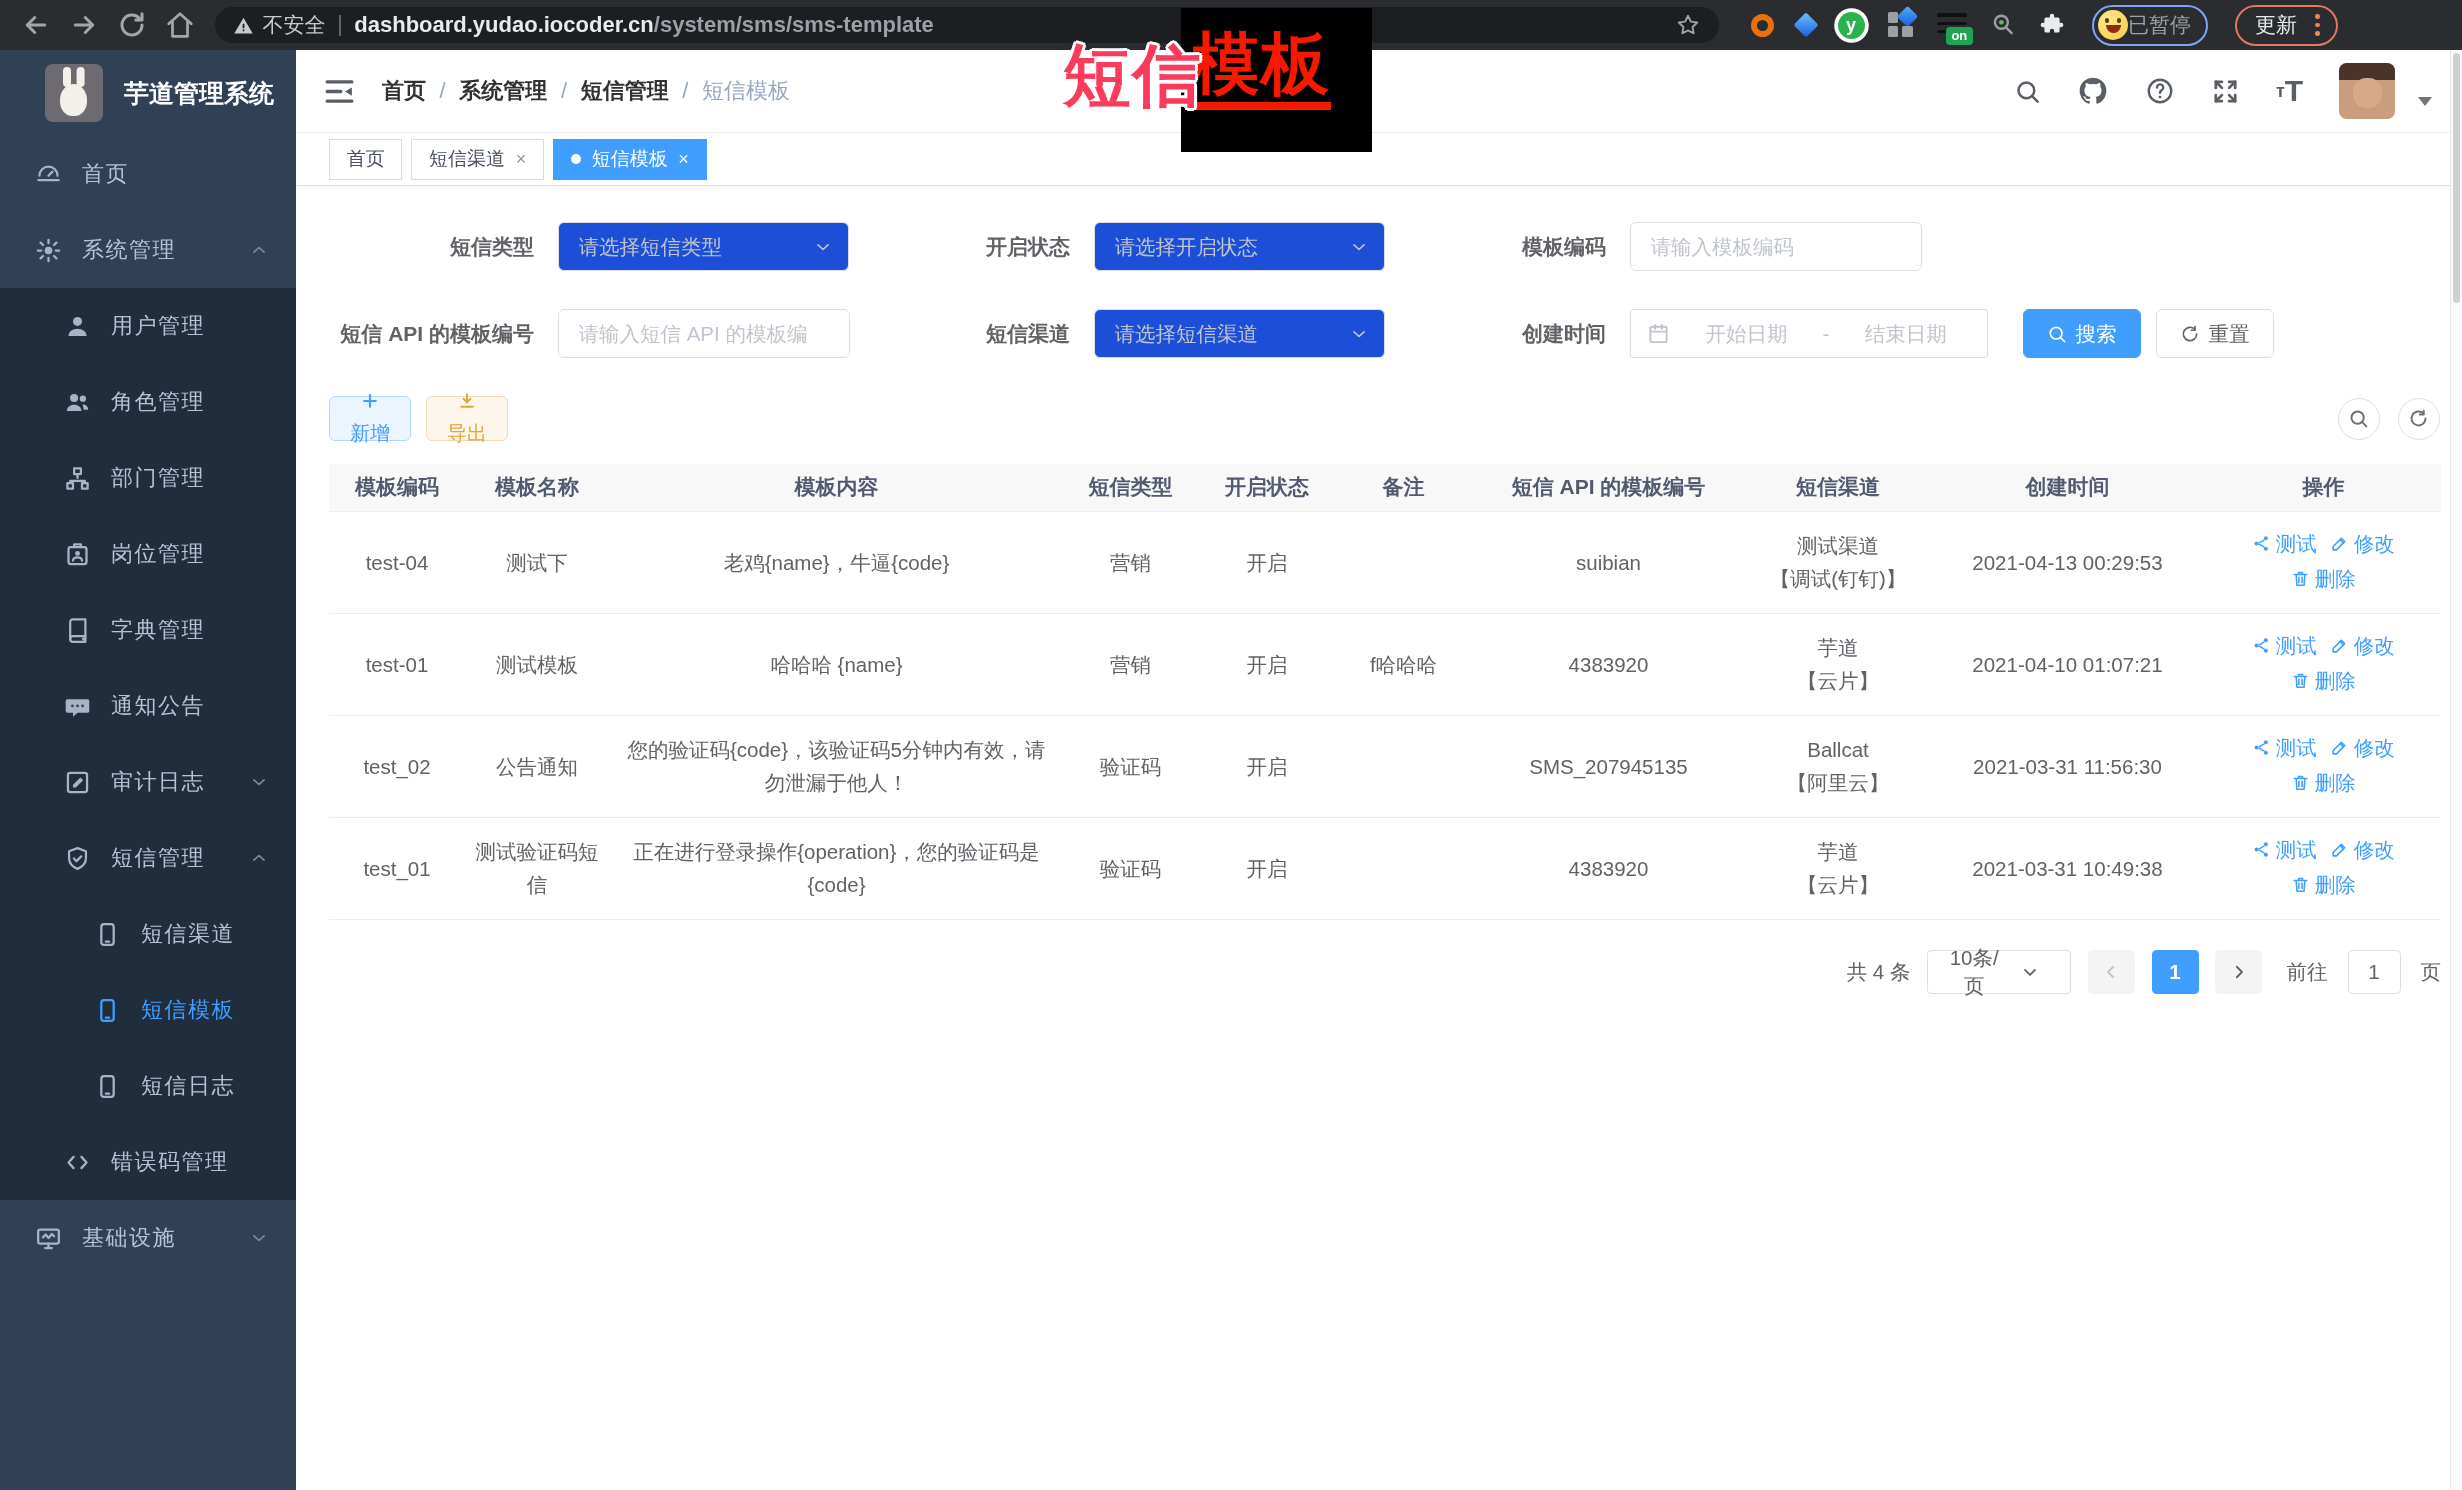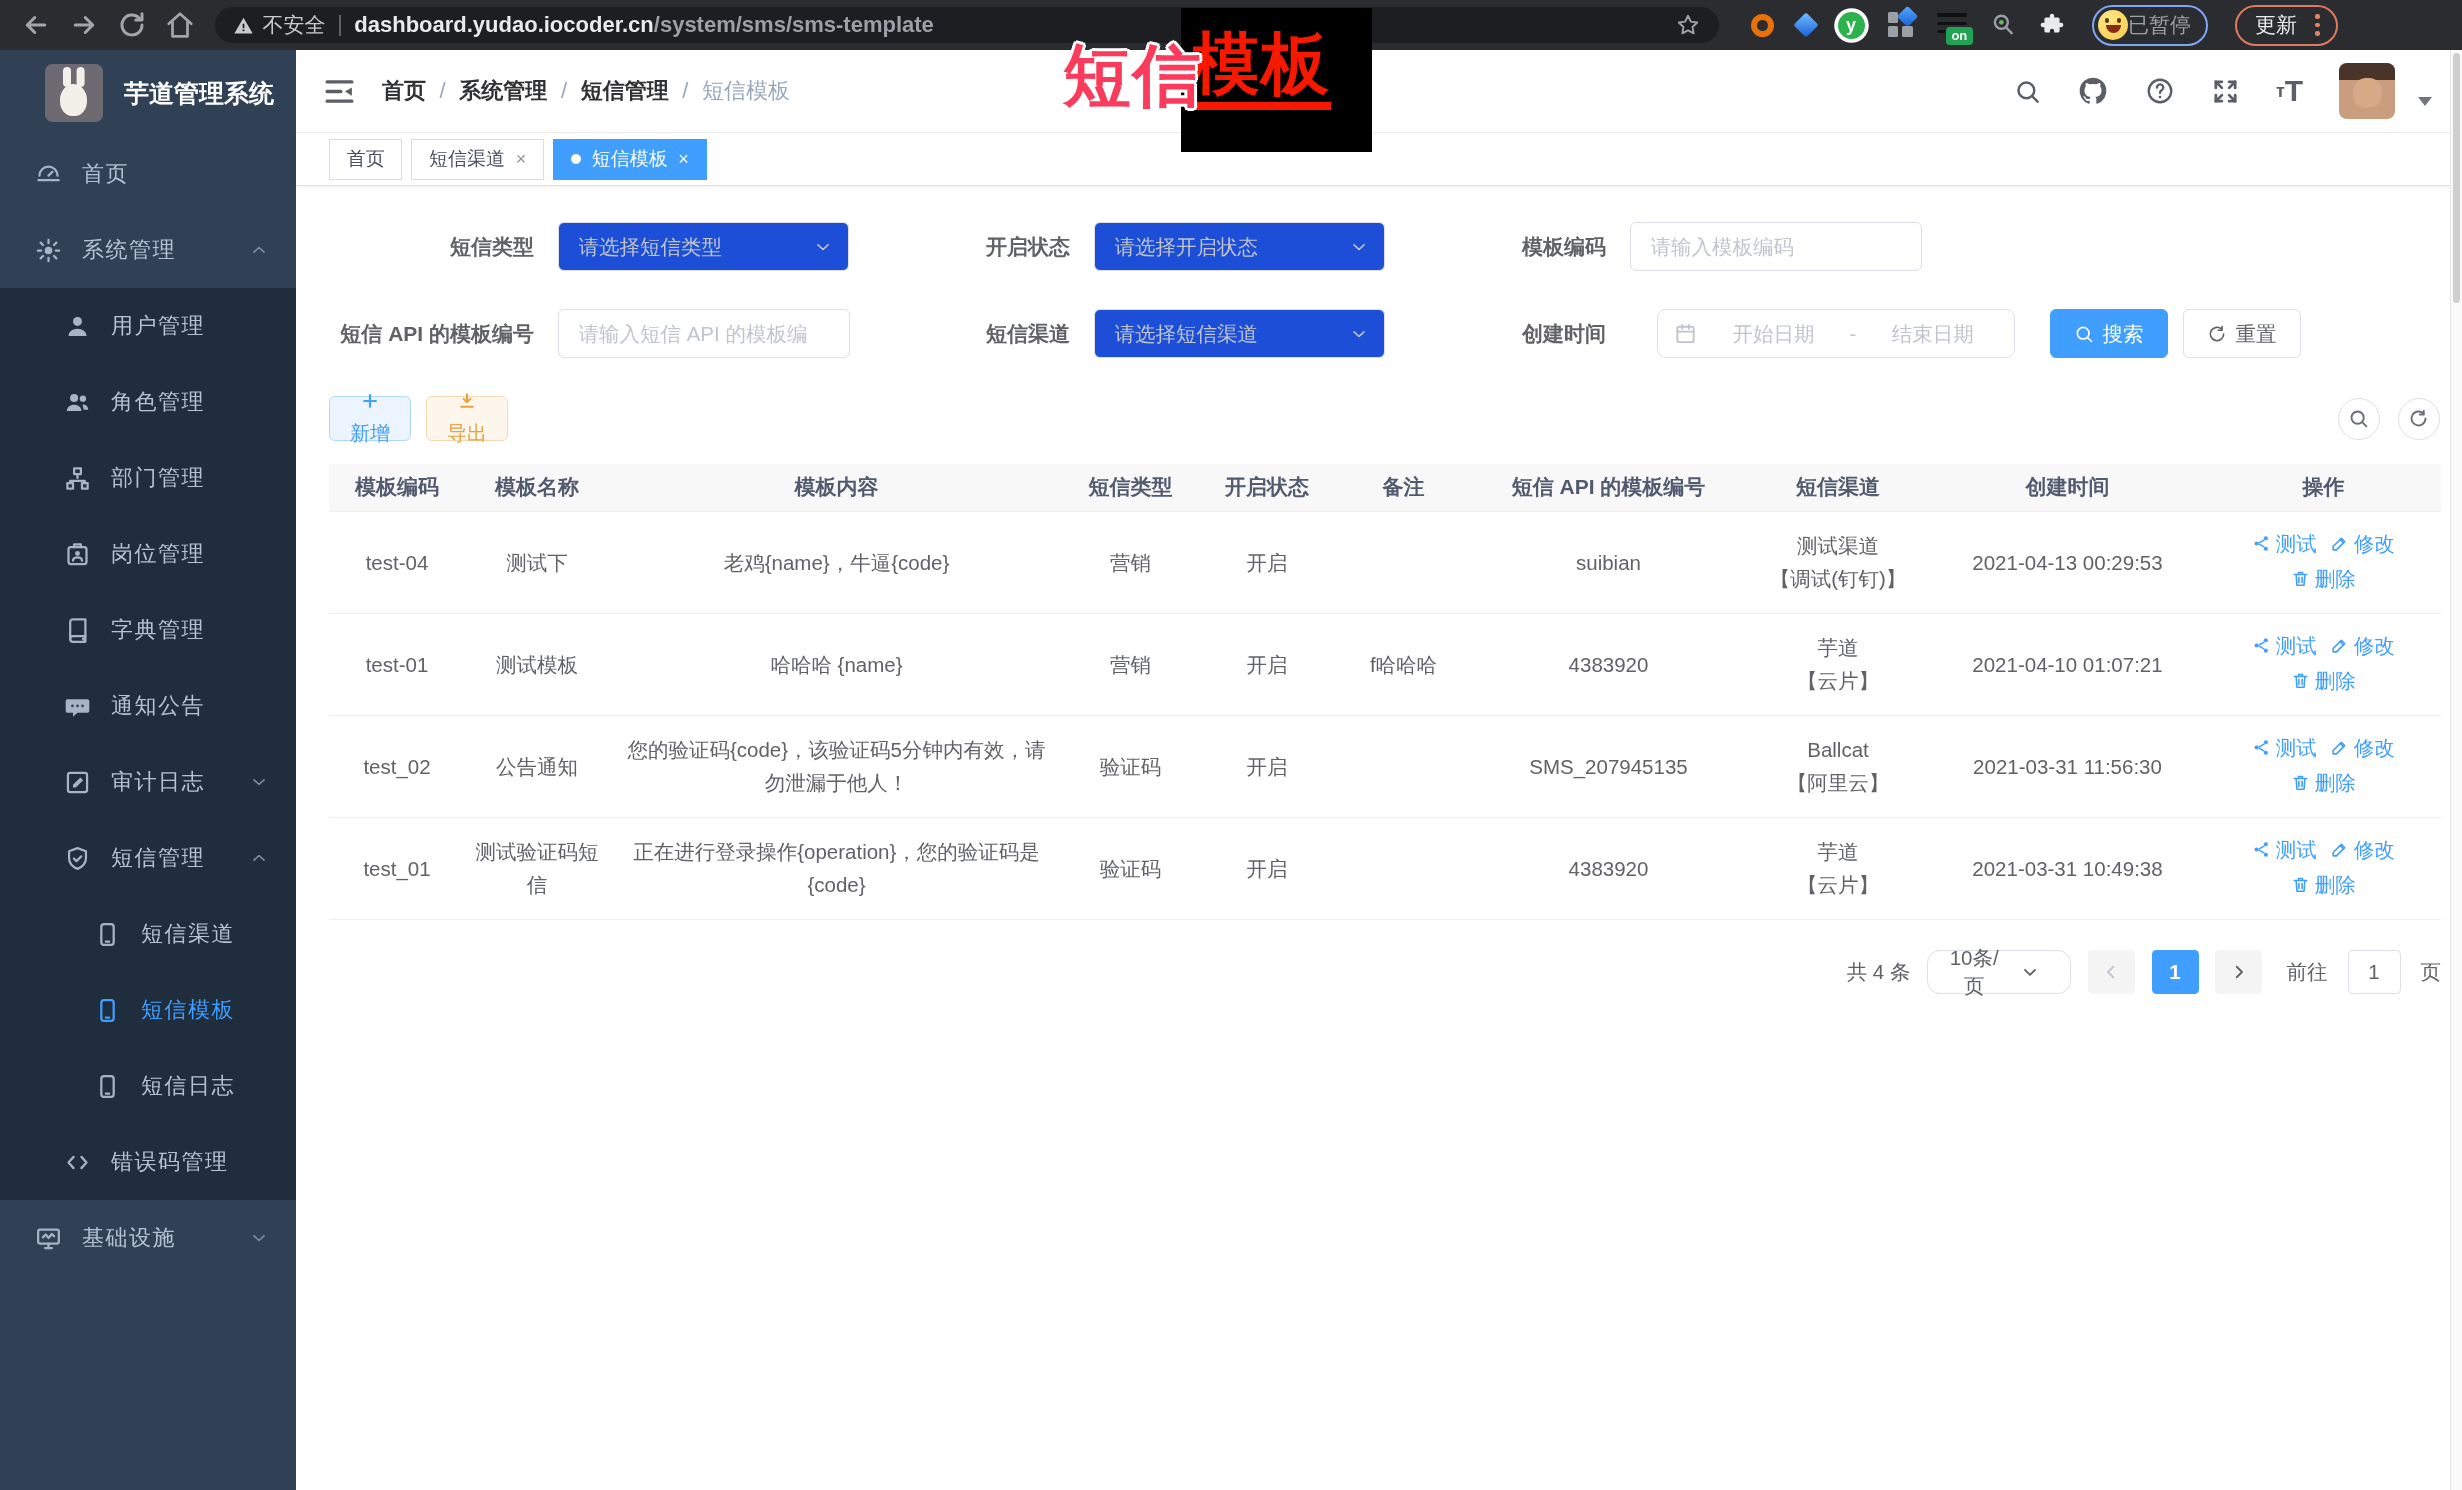--- a/index.html
+++ b/index.html
@@ -95,21 +95,21 @@
   .content { padding:36px 23.5px 0 33px; }
   .filter-row { display:flex; margin-bottom:38px; align-items:center; }
   .f-group { display:flex; align-items:center; width:520px; margin-right:16px; flex-shrink:0; }
   .f-group.wide { width:auto; }
   .f-label { width:205px; flex-shrink:0; display:flex; justify-content:flex-end; font-weight:bold; color:#606266; font-size:21px; white-space:nowrap; margin-right:23.5px; }
   .f-input { width:292px; height:49px; border:0.8px solid #dcdfe6; border-radius:6px; padding:0 20px; font-size:20.5px; color:#606266; outline:none; font-family:inherit; background:#fff; }
   .f-input::placeholder { color:#c0c4cc; }
   .f-select { width:292px; height:49px; border:0.8px solid #dcdfe6; border-radius:6px; padding:0 15px 0 20px; display:flex; align-items:center; cursor:pointer; background:#1d4ed8; }
   .f-select .ph { color:#c0c4cc; font-size:20.5px; flex:1; white-space:nowrap; overflow:hidden; }
   .sel-caret { width:20px; height:20px; color:#c0c4cc; flex-shrink:0; }
-  .f-date { width:358px; height:49px; border:0.8px solid #dcdfe6; border-radius:9px; display:flex; align-items:center; padding:0 16.7px; gap:12px; background:#fff;margin-left:27px; }
+  .f-date { width:358px; height:49px; border:0.8px solid #dcdfe6; border-radius:3px; display:flex; align-items:center; padding:0 16.7px; gap:12px; background:#fff; }
   .f-date .cal { width:23px; height:23px; color:#c0c4cc; flex-shrink:0; }
   .f-date .dph { color:#c0c4cc; font-size:20.5px; flex:1; text-align:center; white-space:nowrap; }
   .f-date .dsep { color:#c0c4cc; font-size:20.5px; }
   .btn { height:49px; border-radius:6px; display:inline-flex; align-items:center; justify-content:center; gap:9px; font-size:20.5px; cursor:pointer; border:0.8px solid transparent; padding:0 23px; white-space:nowrap; }
   .btn .b-ic { width:20px; height:20px; }
   .btn-primary { background:#409EFF; border-color:#409EFF; color:#fff; margin-left:19px; }
   .btn-plain-default { background:#fff; border-color:#dcdfe6; color:#606266; margin-left:15px; }
   .toolbar { display:flex; align-items:center; margin-top:33px; }
   .btn-sm { height:45px; font-size:20px; padding:0 20px;flex-direction:column; }
   .btn-plain-primary { background:#ecf5ff; border-color:#b3d8ff; color:#409EFF; }
@@ -120,21 +120,21 @@
 
   
   .tbl { width:2111px; border-collapse:collapse; margin-top:23px; table-layout:fixed; }
   .tbl th { background:#f8f8f9; color:#515a6e; font-weight:bold; font-size:21px; height:47px; border-bottom:0.8px solid #ebeef5; padding:0 7.6px; }
   .tbl td { color:#606266; font-size:20.5px; text-align:center; height:102px; border-bottom:0.8px solid #ebeef5; padding:10.6px 9px; line-height:33px; word-break:break-word; }
   .act-link { color:#409EFF; display:inline-flex; align-items:center; gap:4.5px; margin:0 6.8px; cursor:pointer; white-space:nowrap; }
   .act-link .ic { width:19px; height:19px; }
 
   
   .pager { display:flex; align-items:center; justify-content:flex-end; gap:16.7px; margin-top:30px; font-size:20.5px; color:#606266; padding-right:0; }
-  .pg-select { width:144px; height:44px; border:0.8px solid #dcdfe6; border-radius:13px; display:flex; align-items:center; padding:0 12px 0 18px; cursor:pointer; }
+  .pg-select { width:144px; height:44px; border:0.8px solid #dcdfe6; border-radius:4px; display:flex; align-items:center; padding:0 12px 0 18px; cursor:pointer; }
   .pg-select span { flex:1; text-align:center; color:#606266; }
   .pg-btn { width:47px; height:44px; border-radius:4.5px; background:#f4f4f5; display:flex; align-items:center; justify-content:center; cursor:pointer; color:#606266; }
   .pg-btn .ic { width:18px; height:18px; }
   .pg-btn.dis { color:#c0c4cc; }
   .pg-cur { width:47px; height:44px; border-radius:4.5px; background:#409EFF; color:#fff; font-weight:bold; display:flex; align-items:center; justify-content:center; cursor:pointer; }
   .pg-goto { display:flex; align-items:center; gap:20px; margin-left:7.6px; }
   .pg-input { width:53px; height:44px; border:0.8px solid #dcdfe6; border-radius:4.5px; text-align:center; font-size:20.5px; color:#606266; outline:none; font-family:inherit; }
 
   
   .scroll-strip { position:absolute; right:0; top:50px; bottom:0; width:12px; background:#fafafa; border-left:0.8px solid #e6e6e6; }

